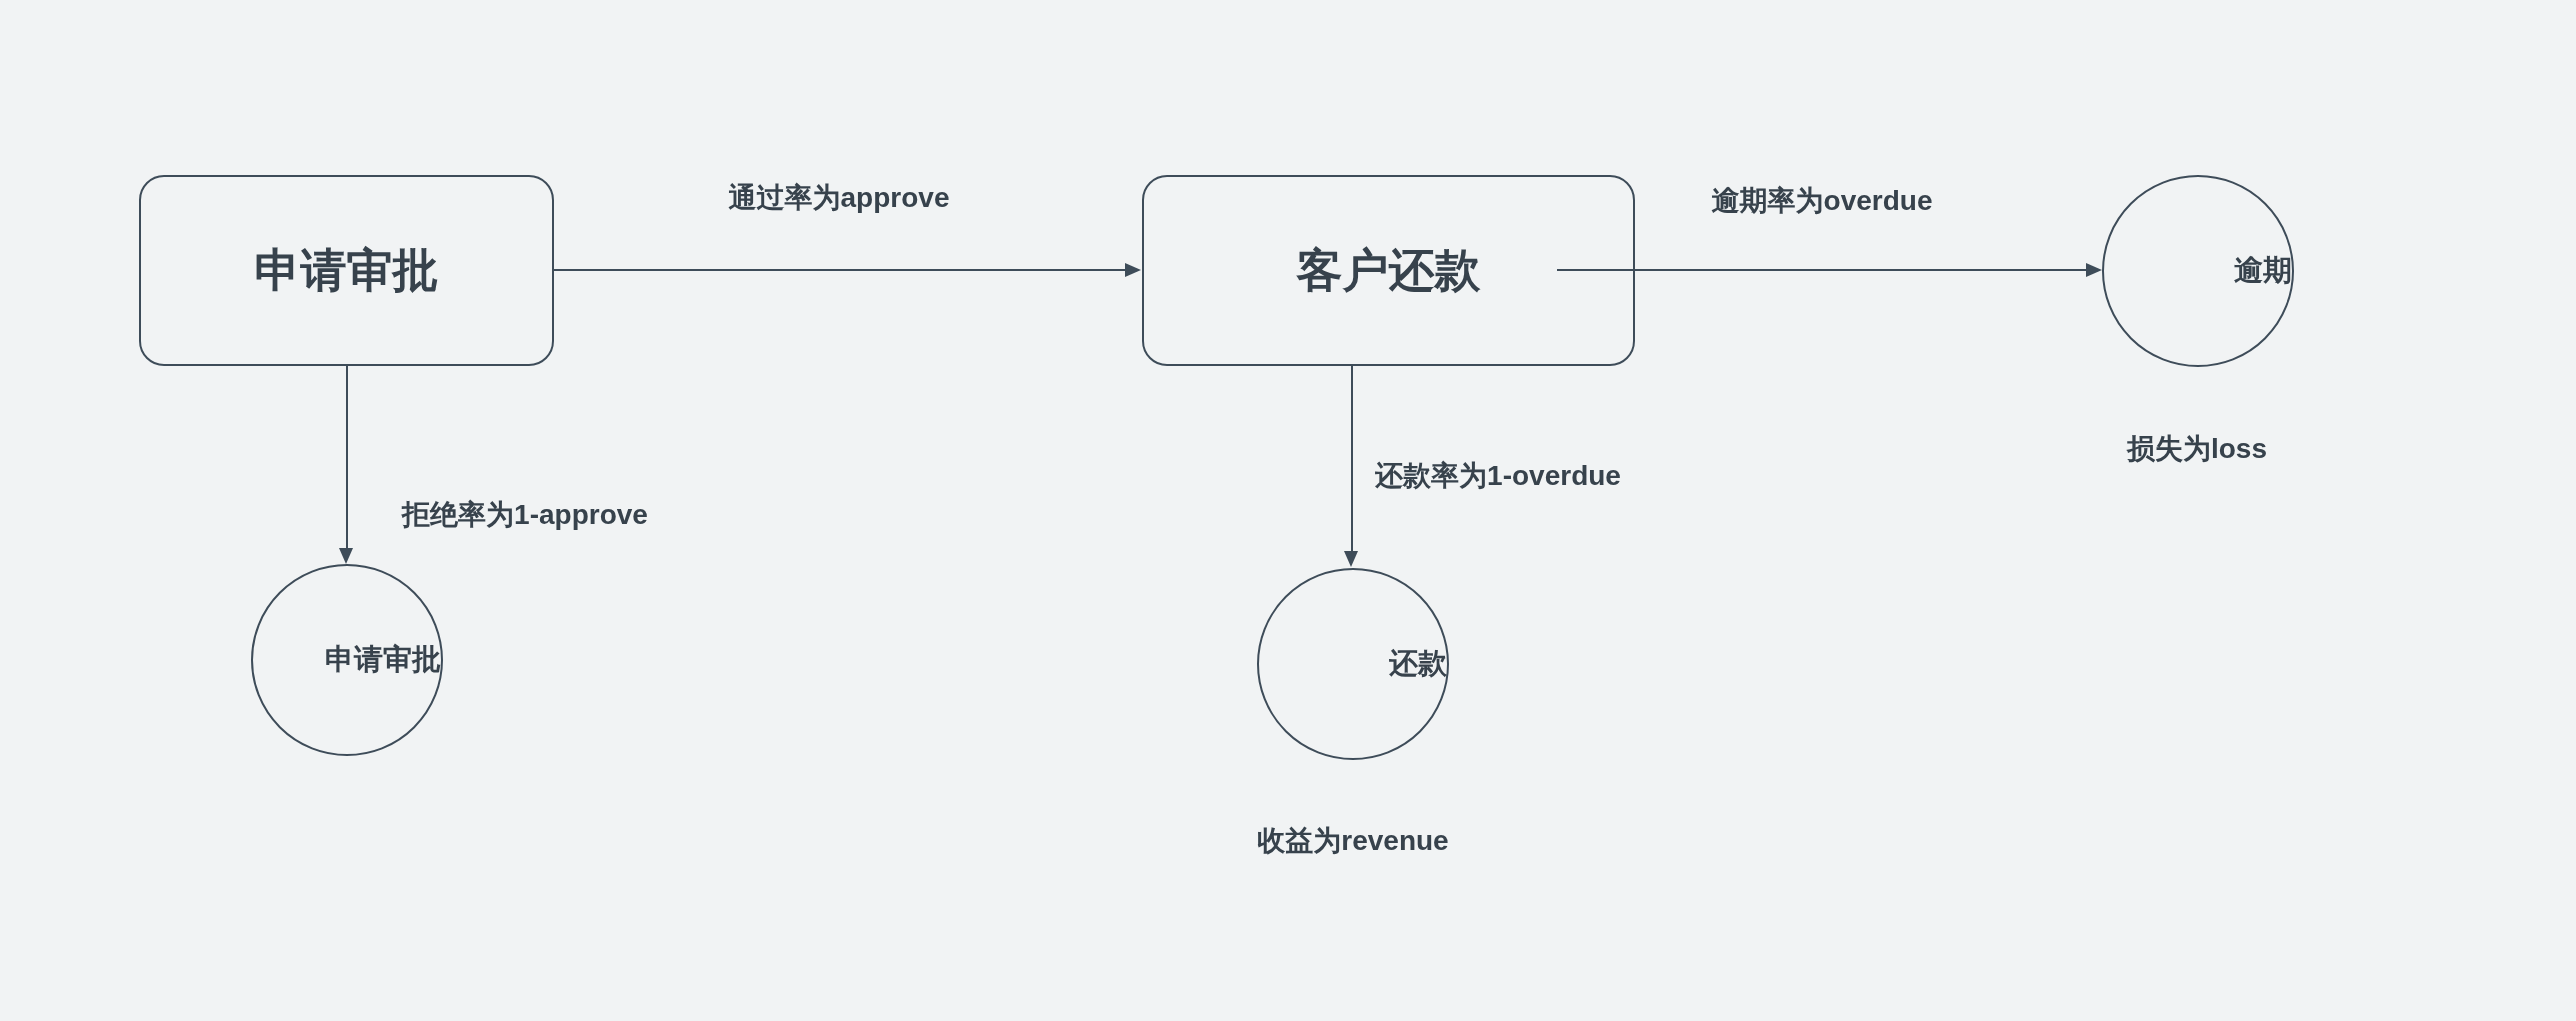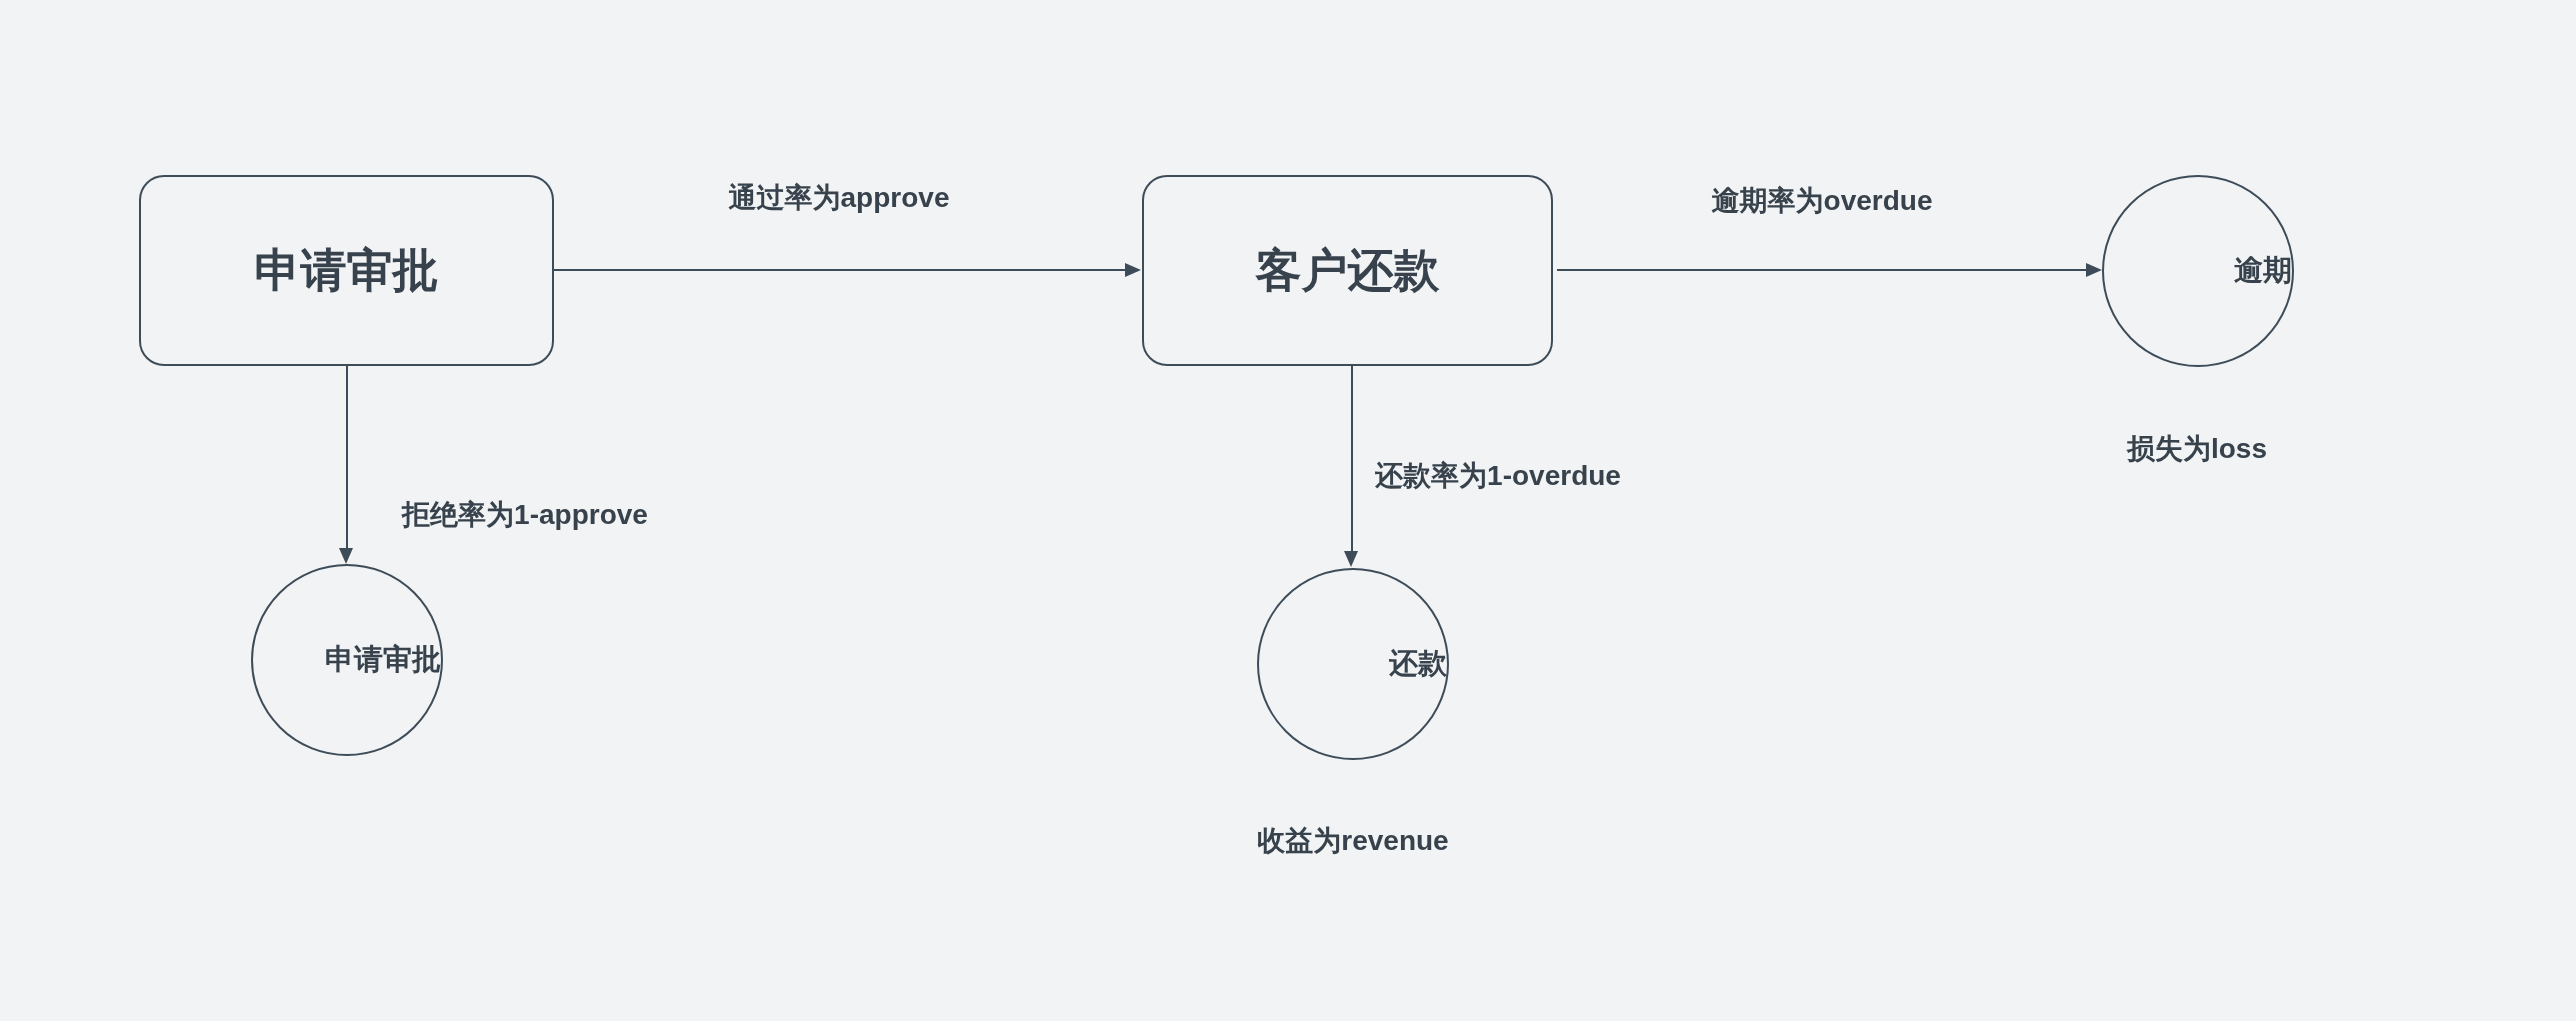--- a/index.html
+++ b/index.html
@@ -64,21 +64,21 @@
 </style>
 </head>
 <body>
 
 <div class="canvas">
 
   <div class="node box" style="left:139px; top:175px; width:415px; height:191px;">
     <span class="node-label lg">申请审批</span>
   </div>
 
-  <div class="node box" style="left:1142px; top:175px; width:411px; height:191px;">
+  <div class="node box" style="left:1142px; top:175px; width:493px; height:191px;">
     <span class="node-label lg">客户还款</span>
   </div>
 
   <div class="node circle" style="left:2102px; top:175px; width:192px; height:192px;">
     <span class="node-label md">逾期</span>
   </div>
 
   <div class="node circle" style="left:251px; top:564px; width:192px; height:192px;">
     <span class="node-label md">申请审批</span>
   </div>

